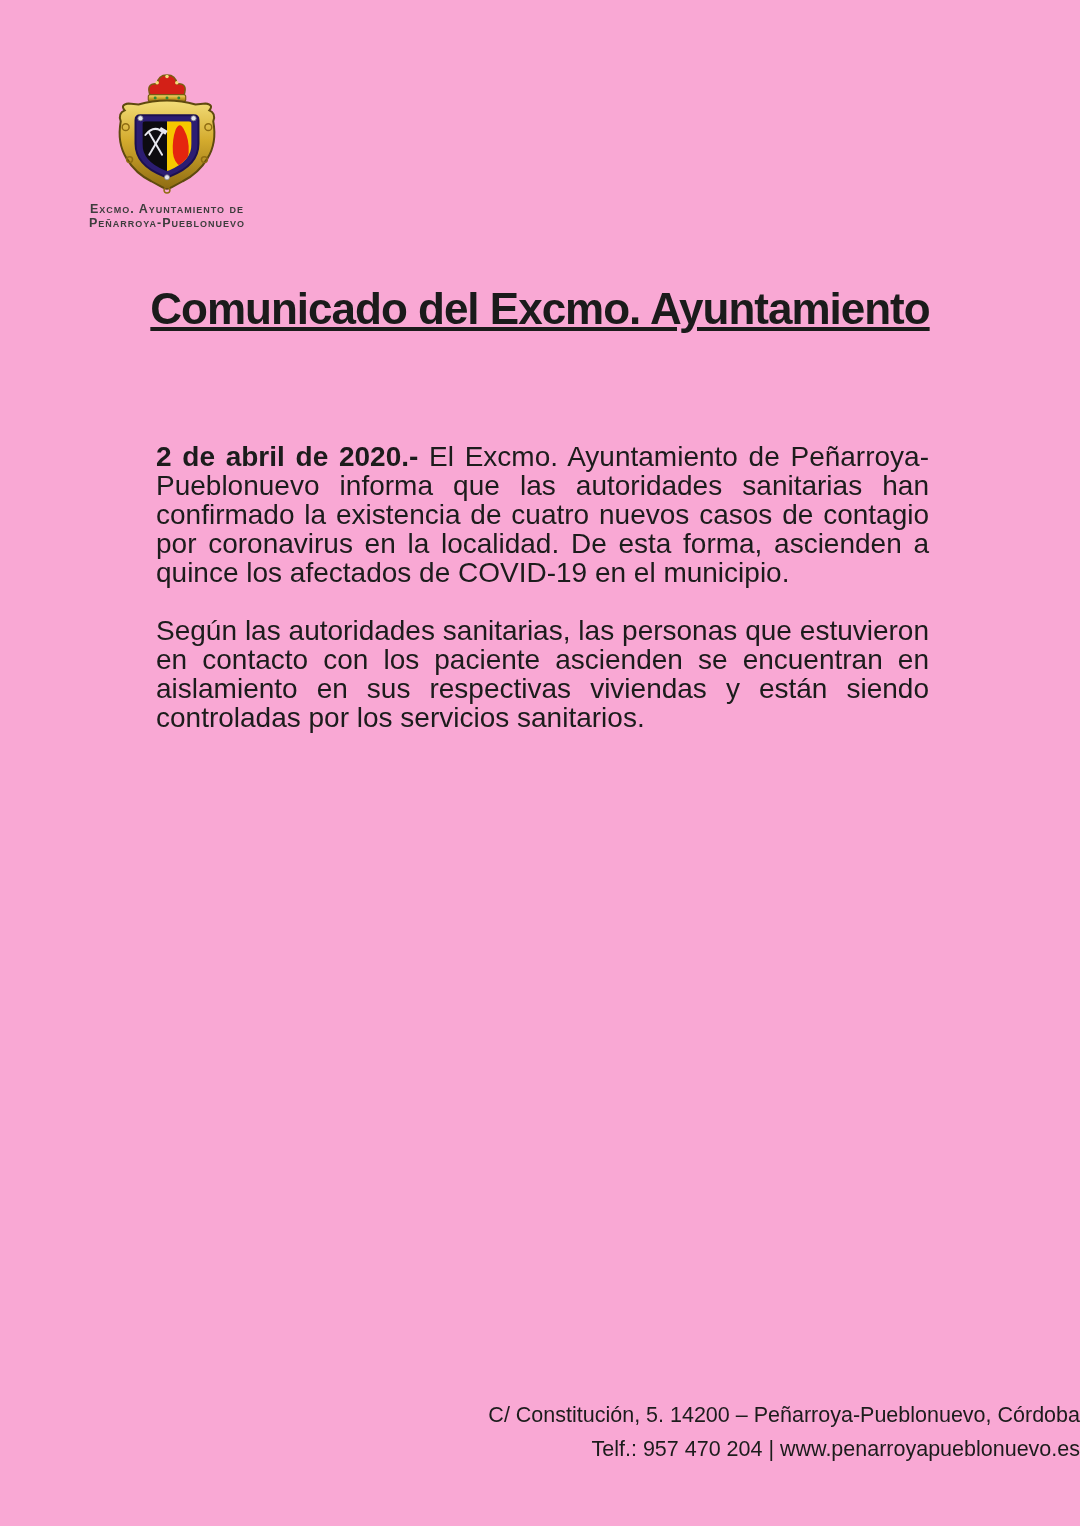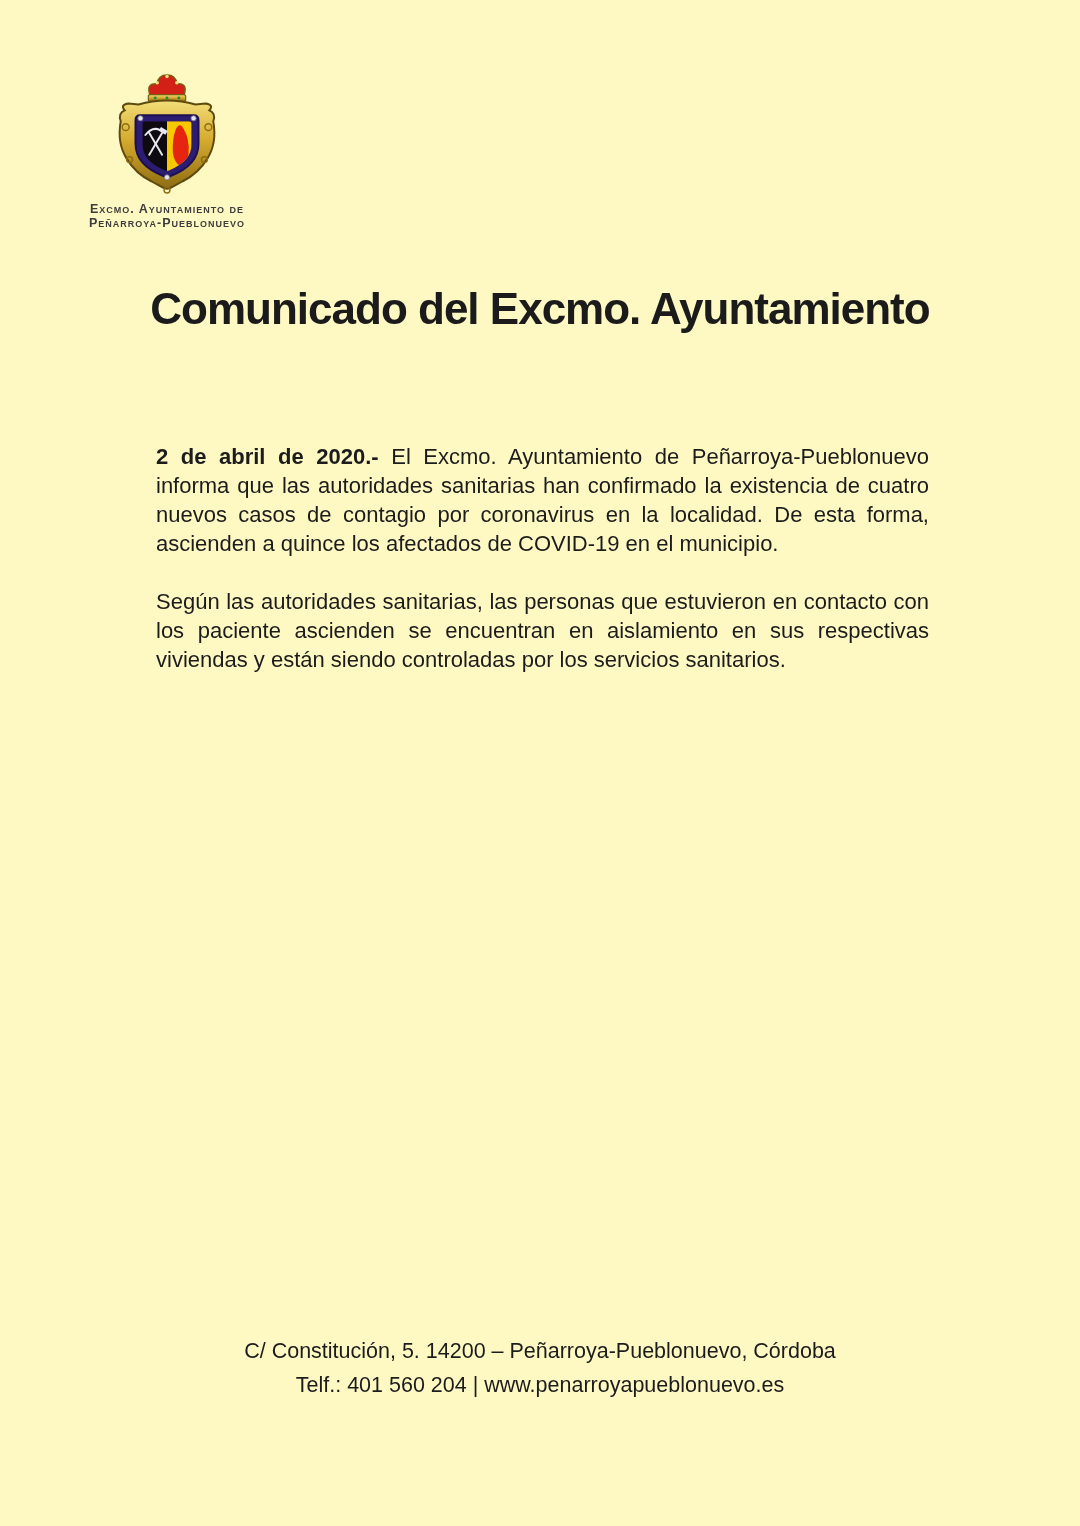--- a/index.html
+++ b/index.html
@@ -1,20 +1,20 @@
 <!DOCTYPE html>
 <html><head>
 <meta charset="utf-8">
 <style>
   html, body { margin: 0; padding: 0; background: #ffffff; }
   .page {
     position: relative;
     width: 1080px;
     height: 1526px;
-    background: #fef9c3;
+    background: #f9a8d4;
     font-family: "Liberation Sans", sans-serif;
     color: #1e1e1e;
     overflow: hidden;
   }
   
   .logo-block {
     position: absolute;
     left: 76px;
     top: 73px;
     width: 182px;
@@ -38,41 +38,41 @@
     right: 0;
     top: 282px;
     margin: 0;
     text-align: center;
     font-size: 44px;
     font-weight: 700;
     letter-spacing: -1px;
     line-height: 54px;
     color: #1b1b1b;
   }
-  .title-line { display: block; }
+  .title-line { display: block; text-decoration: underline; }
   
   .body-text {
     position: absolute;
     left: 156px;
     width: 773px;
     top: 442px;
-    font-size: 22px;
+    font-size: 28px;
     line-height: 29px;
     text-align: justify;
     color: #1c1c1c;
   }
   .body-text p { margin: 0 0 29px 0; }
   .body-text strong { font-weight: 700; }
   
   .footer {
     position: absolute;
     left: 0;
     right: 0;
-    top: 1334px;
-    text-align: center;
+    top: 1398px;
+    text-align: right;
     font-size: 21.5px;
     line-height: 34px;
     color: #1c1c1c;
   }
 </style>
 </head>
 <body>
 
 <div class="page">
 
@@ -138,16 +138,16 @@
     <span class="title-line">Comunicado del Excmo. Ayuntamiento</span>
   </h1>
 
   <div class="body-text">
     <p><strong>2 de abril de 2020.-</strong><span> El Excmo. Ayuntamiento de Peñarroya-Pueblonuevo informa que las autoridades sanitarias han confirmado la existencia de cuatro nuevos casos de contagio por coronavirus en la localidad. De esta forma, ascienden a quince los afectados de COVID-19 en el municipio.</span></p>
     <p>Según las autoridades sanitarias, las personas que estuvieron en contacto con los paciente ascienden se encuentran en aislamiento en sus respectivas viviendas y están siendo controladas por los servicios sanitarios.</p>
   </div>
 
   <div class="footer">
     <div>C/ Constitución, 5. 14200 – Peñarroya-Pueblonuevo, Córdoba</div>
-    <div>Telf.: 401 560 204 | www.penarroyapueblonuevo.es</div>
+    <div>Telf.: 957 470 204 | www.penarroyapueblonuevo.es</div>
   </div>
 
 </div>
 
 </body></html>

